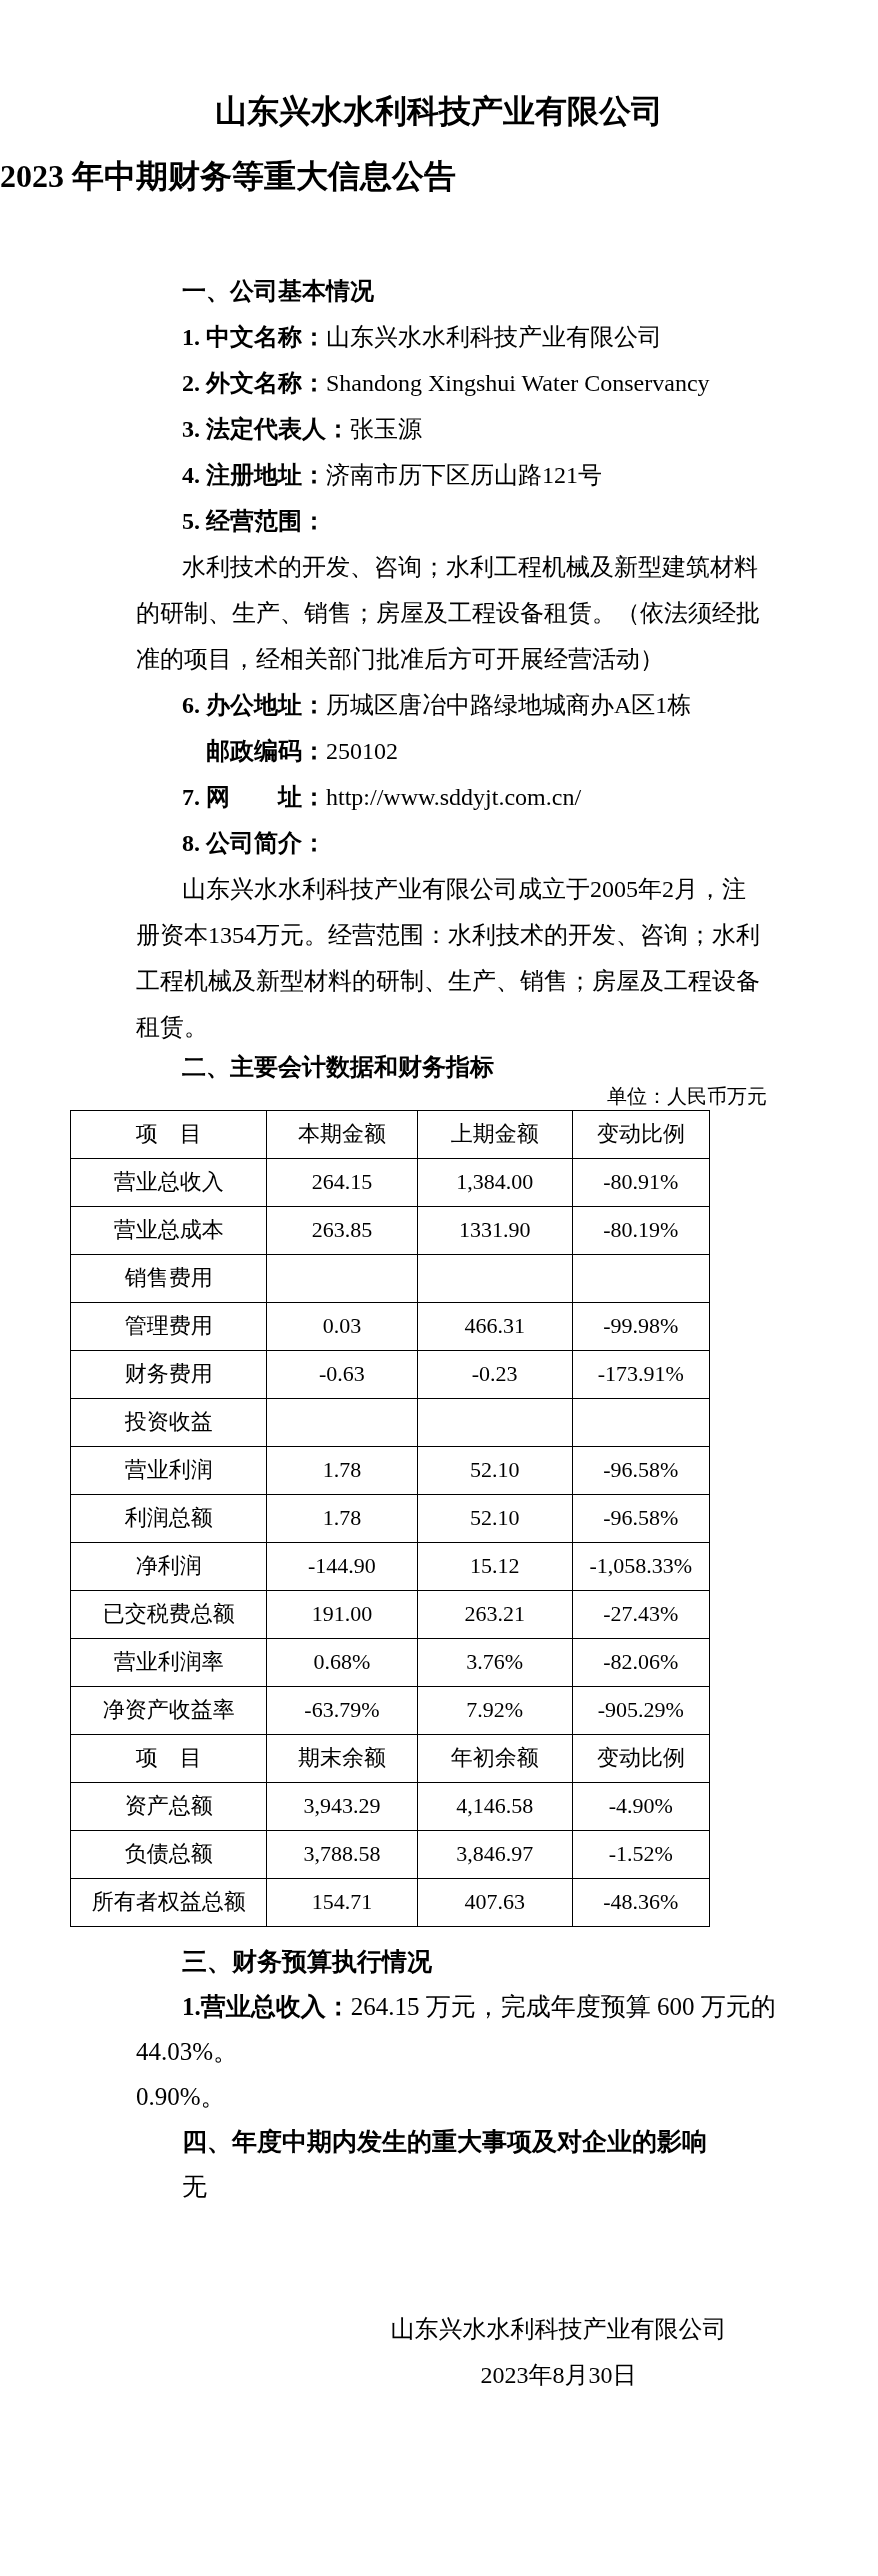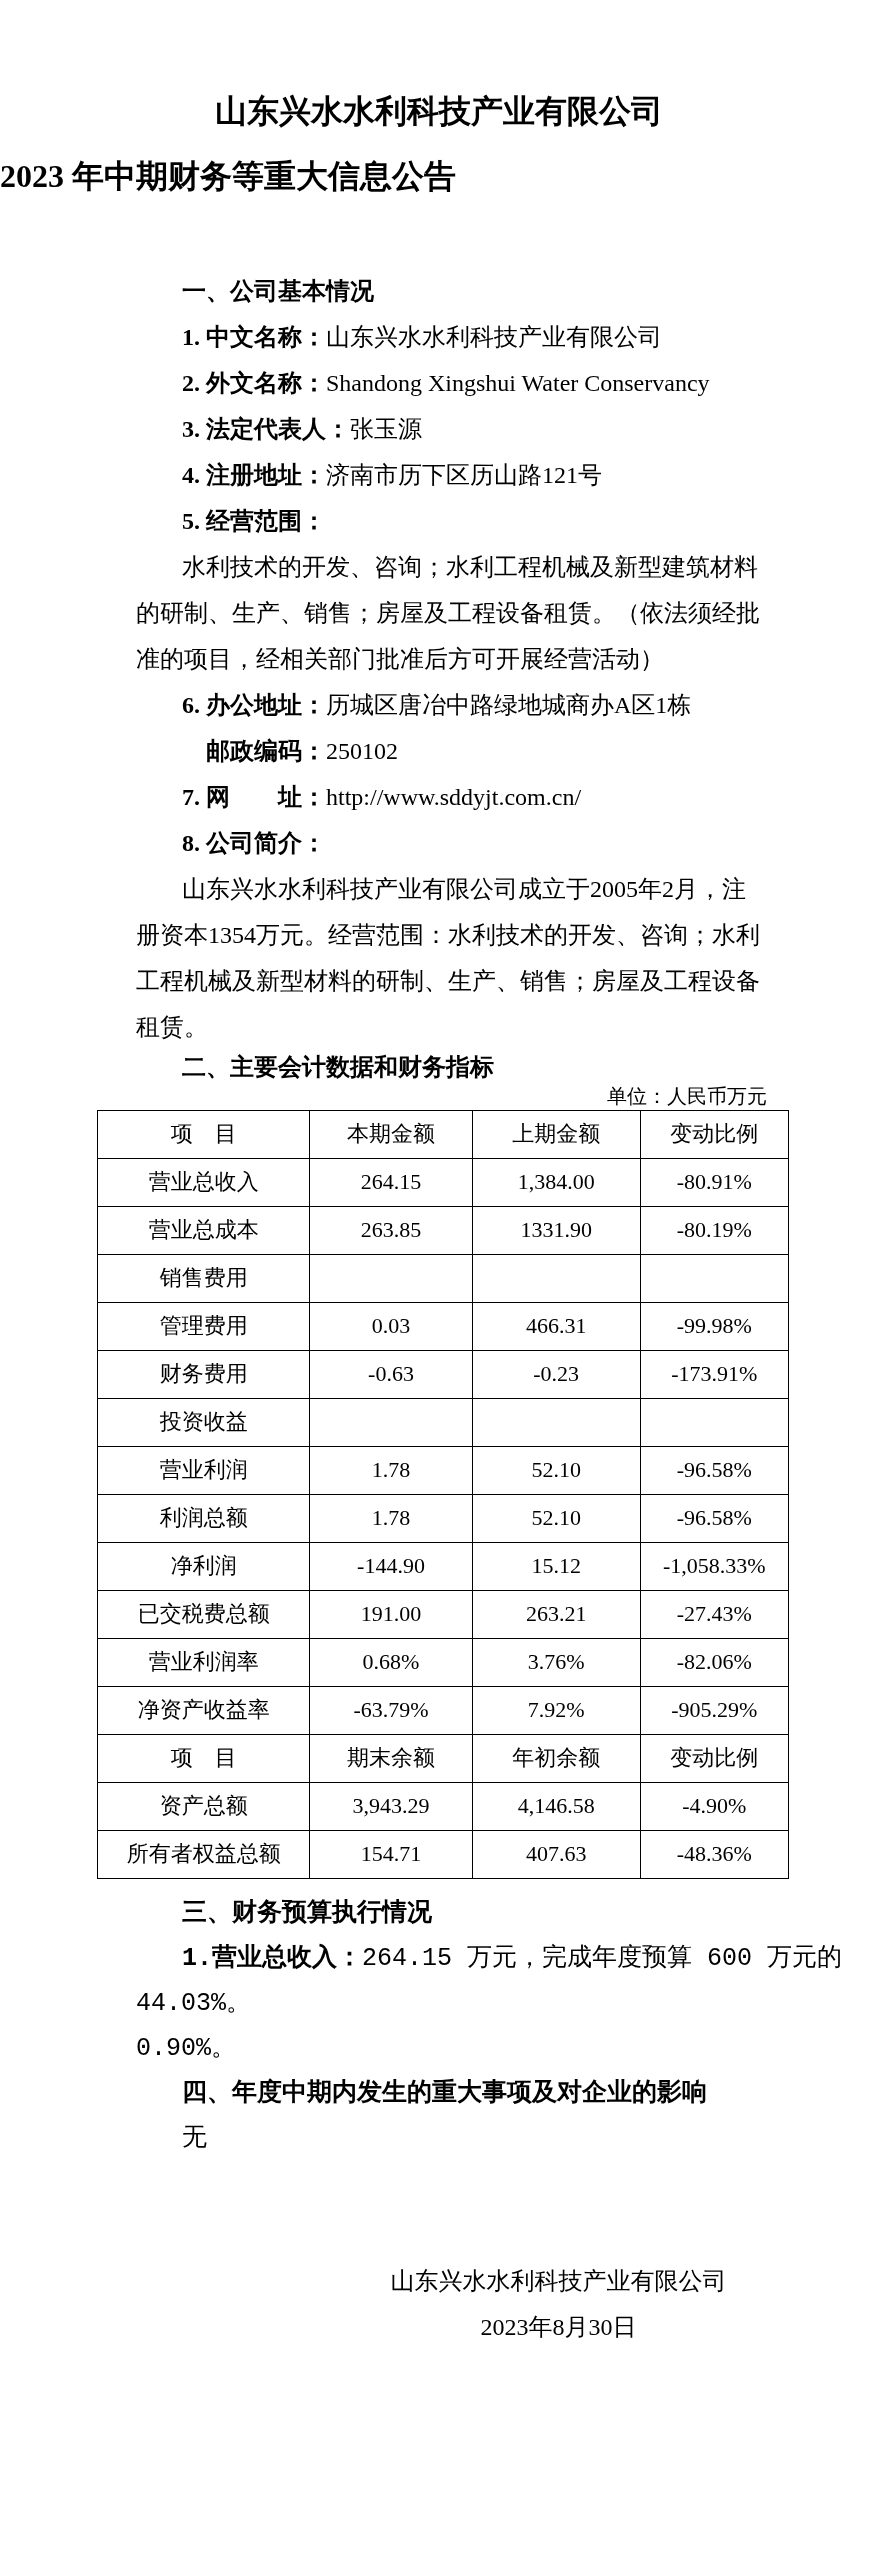--- a/index.html
+++ b/index.html
@@ -36,40 +36,39 @@
   .h2line { line-height: 34px; }
   .unit {
     margin-left: 127px; width: 640px;
     font-size: 20px; line-height: 25.5px;
     text-align: right;
     white-space: nowrap;
   }
   table.fin {
     border-collapse: collapse;
     table-layout: fixed;
-    margin-left: 97px;
-    width: 692px;
+    margin-left: 70px;
+    width: 640px;
     padding-left: 20px;
   }
   table.fin td {
     border: 1.1px solid #000000;
     height: 47px;
     padding: 0;
     text-align: center;
     vertical-align: middle;
     font-size: 22px;
     white-space: nowrap;
     overflow: hidden;
   }
   .body2 { margin-top: 12px; }
   .line2 {
     margin-left: 136px;
     font-size: 25px; line-height: 45px;
     white-space: nowrap;
-    font-family: Liberation Mono, monospace;
   }
   .sign {
     margin-top: 97px;
     margin-left: 387px;
     width: 343px;
     text-align: center;
     font-size: 24px; line-height: 46px;
     white-space: nowrap;
   }
 </style>
@@ -220,20 +219,26 @@
       <td>年初余额</td>
       <td>变动比例</td>
     </tr>
     <tr>
       <td>资产总额</td>
       <td>3,943.29</td>
       <td>4,146.58</td>
       <td>-4.90%</td>
     </tr>
     <tr>
+      <td>负债总额</td>
+      <td>3,788.58</td>
+      <td>3,846.97</td>
+      <td>-1.52%</td>
+    </tr>
+    <tr>
       <td>所有者权益总额</td>
       <td>154.71</td>
       <td>407.63</td>
       <td>-48.36%</td>
     </tr>
   </tbody>
 </table>
 
 <div class="body2">
   <div class="line2 ind h">三、财务预算执行情况</div>

